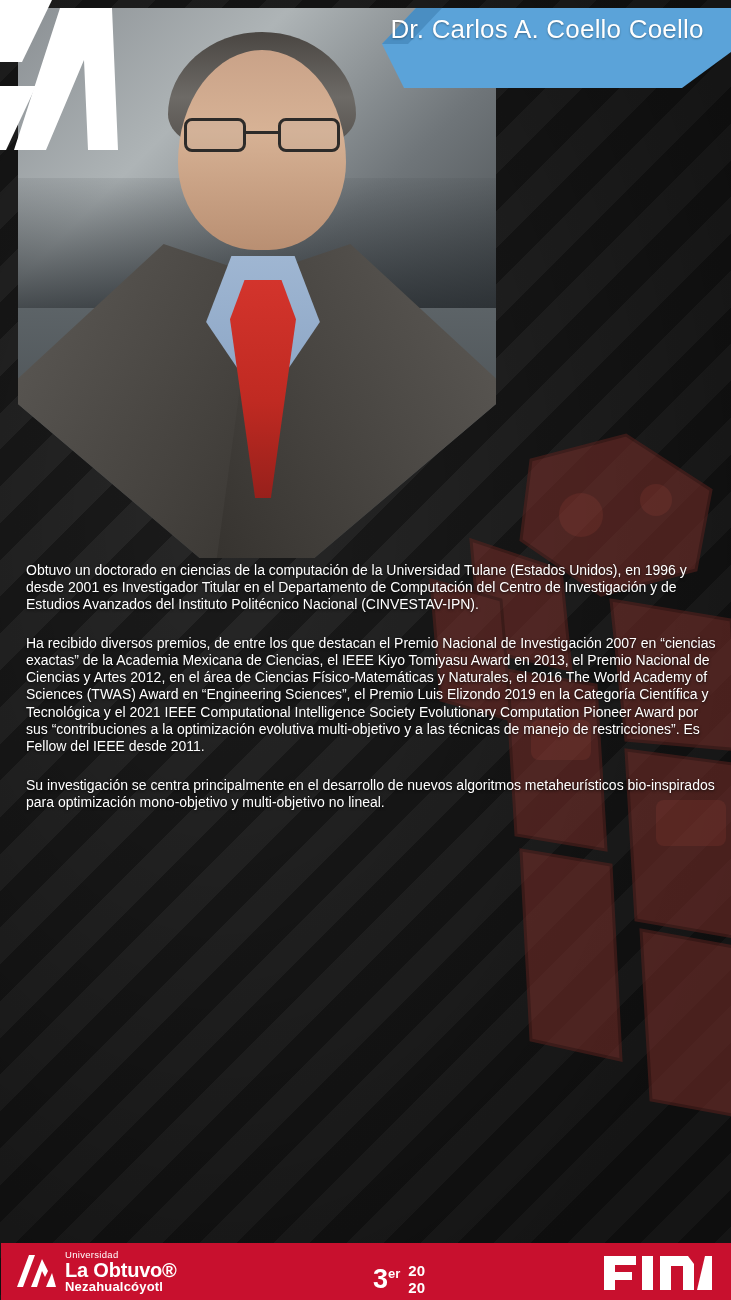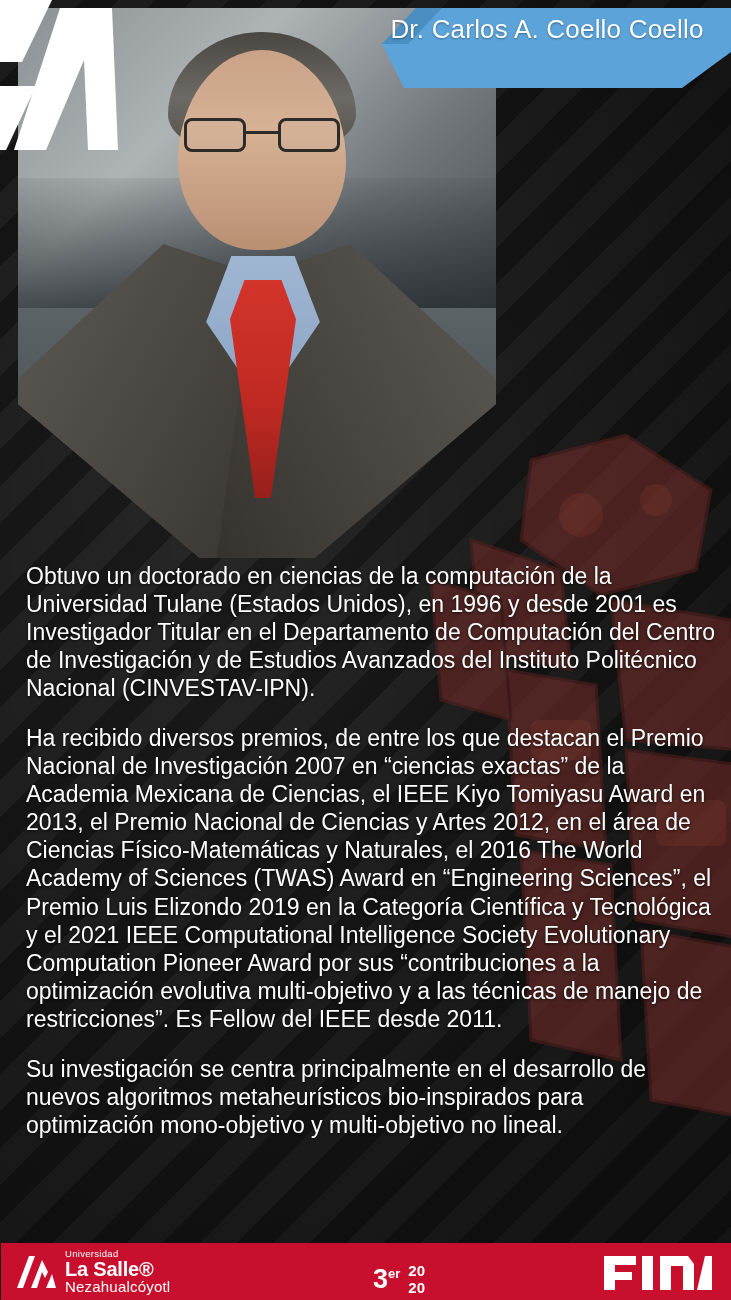--- a/index.html
+++ b/index.html
@@ -129,21 +129,21 @@
     background: linear-gradient(240deg, #5d5a56 0%, #46433f 60%, #36332f 100%);
     clip-path: polygon(48% 0%, 100% 42%, 100% 100%, 0% 100%, 14% 10%);
   }
   
   .body-text {
     position: absolute;
     left: 26px; top: 562px;
     width: 690px;
     z-index: 7;
     color: #ffffff;
-    font-size: 23px;
+    font-size: 14px;
     line-height: 1.22;
     text-shadow: 0 1px 3px rgba(0,0,0,0.75);
   }
   .body-text p { margin-bottom: 22px; }
   .body-text p:last-child { margin-bottom: 12px; }
   
   .footer {
     position: absolute;
     left: 1px; bottom: 0;
     width: 731px; height: 57px;
@@ -152,21 +152,21 @@
     display: flex; align-items: center; gap: 28px;
   }
   .footer-left {
     display: flex; align-items: center;
     padding-left: 14px; width: 215px; gap: 8px;
   }
   .ls-mark { width: 42px; height: 36px; flex: 0 0 auto; }
   .ls-text { color: #fff; line-height: 1.02; }
   .ls-text .t1 { font-size: 9.5px; letter-spacing: 0.3px; }
   .ls-text .t2 { font-size: 20px; font-weight: bold; letter-spacing: -0.2px; }
-  .ls-text .t3 { font-size: 15px; letter-spacing: 0.2px; }
+  .ls-text .t3 { font-size: 13px; letter-spacing: 0.2px; font-weight: bold; }
   .footer-center {
     flex: 1; display: flex; align-items: center; justify-content: center;
     color: #fff; gap: 6px; margin-top: 16px;
   }
   .fc-num { font-size: 27px; font-weight: bold; line-height: 1; }
   .fc-num sup { font-size: 13px; vertical-align: super; }
   .fc-lines { font-size: 15px; font-weight: bold; line-height: 1.12; letter-spacing: 0.2px; }
   .fc-year {
     font-size: 15px; font-weight: bold; line-height: 1.12;
     display: inline-block; margin-left: 2px;
@@ -243,21 +243,21 @@
   <div class="footer">
 
     <div class="footer-left">
       <svg class="ls-mark" viewBox="0 0 42 36">
         <path d="M2 34 L14 2 L20 2 L8 34 Z" fill="#ffffff"></path>
         <path d="M16 34 L27 6 L33 18 L30 24 L27 18 L22 34 Z" fill="#ffffff"></path>
         <path d="M31 34 L37 20 L41 34 Z" fill="#ffffff"></path>
       </svg>
       <div class="ls-text">
         <div class="t1">Universidad</div>
-        <div class="t2">La Salle®</div>
+        <div class="t2">La Obtuvo®</div>
         <div class="t3">Nezahualcóyotl</div>
       </div>
     </div>
 
     <div class="footer-center">
       <div class="fc-num">
         <span>3</span><sup>er</sup>
       </div>
       <div class="fc-year">
         <div>20</div>

